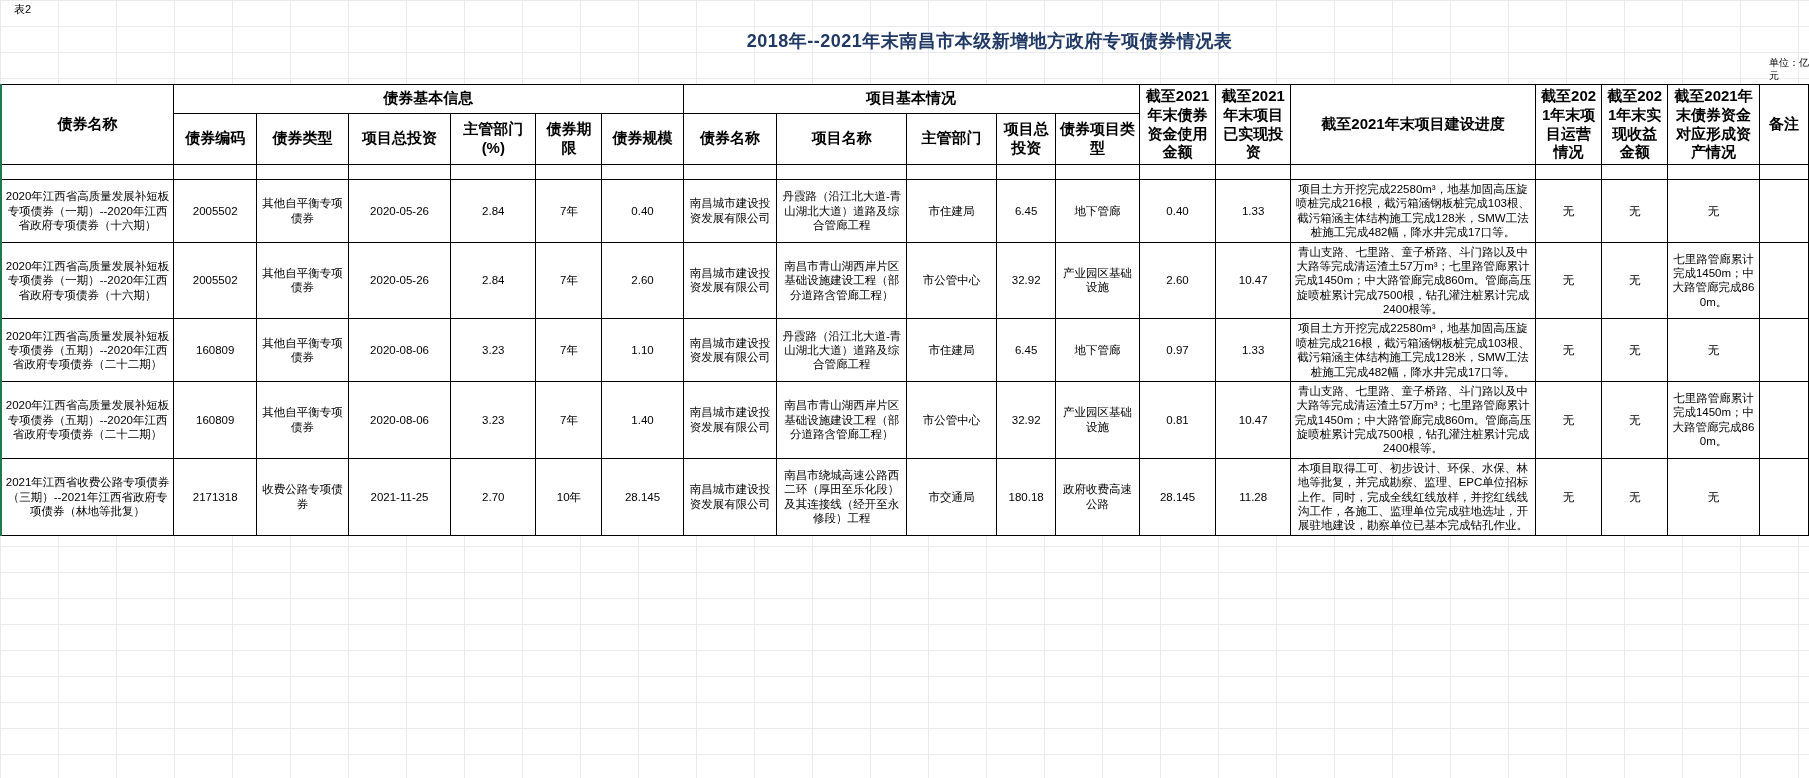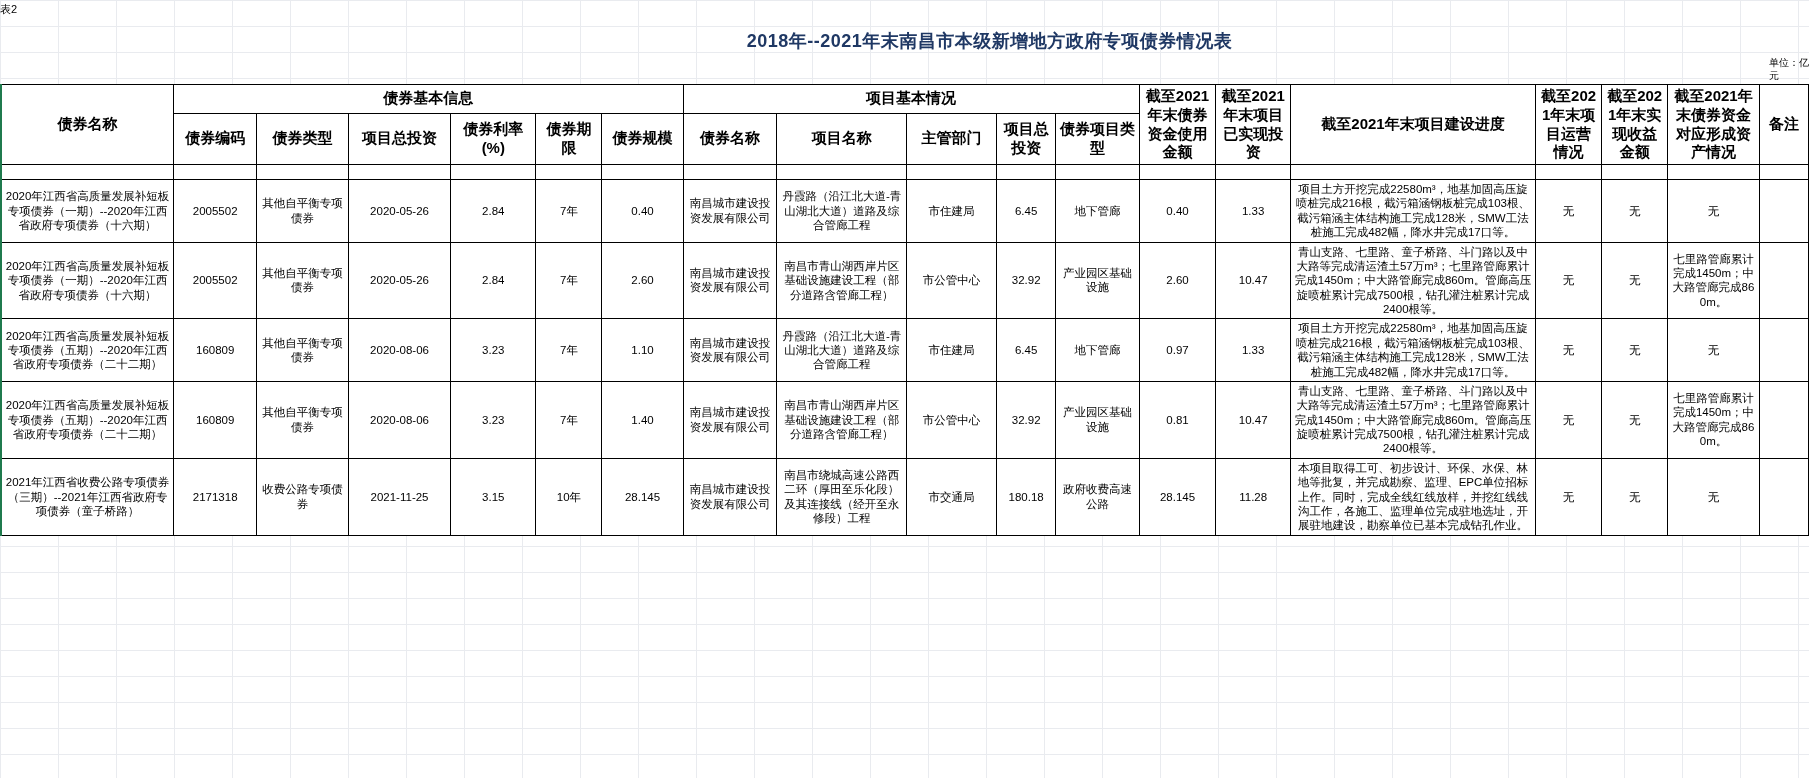--- a/index.html
+++ b/index.html
@@ -28,21 +28,21 @@
       linear-gradient(to bottom, #d8dce2 1px, transparent 1px);
     background-size: 58px 26px;
     opacity: 0.55;
   }
   .content {
     position: relative;
     z-index: 2;
   }
   .tag-row {
     height: 18px;
-    padding-left: 0;
+    padding-left: 14px;
     font-size: 11px;
     line-height: 18px;
     color: #000;
   }
   .title-band {
     position: relative;
     height: 38px;
   }
   .title {
     position: absolute;
@@ -163,21 +163,21 @@
             <th rowspan="2">截至2021年末项目建设进度</th>
             <th rowspan="2">截至2021年末项目运营情况</th>
             <th rowspan="2">截至2021年末实现收益金额</th>
             <th rowspan="2">截至2021年末债券资金对应形成资产情况</th>
             <th rowspan="2">备注</th>
           </tr>
           <tr>
             <th>债券编码</th>
             <th>债券类型</th>
             <th>项目总投资</th>
-            <th>债券利率(%)</th>
+            <th>主管部门(%)</th>
             <th>债券期限</th>
             <th>债券规模</th>
             <th>债券名称</th>
             <th>项目名称</th>
             <th>主管部门</th>
             <th>项目总投资</th>
             <th>债券项目类型</th>
           </tr>
         </thead>
       <tbody>
@@ -280,25 +280,25 @@
             <td>产业园区基础设施</td>
             <td>0.81</td>
             <td>10.47</td>
             <td class="note">青山支路、七里路、童子桥路、斗门路以及中大路等完成清运渣土57万m³；七里路管廊累计完成1450m；中大路管廊完成860m。管廊高压旋喷桩累计完成7500根，钻孔灌注桩累计完成2400根等。</td>
             <td>无</td>
             <td>无</td>
             <td>七里路管廊累计完成1450m；中大路管廊完成860m。</td>
             <td></td>
           </tr>
           <tr>
-            <td class="bondname left-accent">2021年江西省收费公路专项债券（三期）--2021年江西省政府专项债券（童子桥路）</td>
+            <td class="bondname left-accent">2021年江西省收费公路专项债券（三期）--2021年江西省政府专项债券（林地等批复）</td>
             <td>2171318</td>
             <td>收费公路专项债券</td>
             <td>2021-11-25</td>
-            <td>3.15</td>
+            <td>2.70</td>
             <td>10年</td>
             <td>28.145</td>
             <td>南昌城市建设投资发展有限公司</td>
             <td>南昌市绕城高速公路西二环（厚田至乐化段）及其连接线（经开至永修段）工程</td>
             <td>市交通局</td>
             <td>180.18</td>
             <td>政府收费高速公路</td>
             <td>28.145</td>
             <td>11.28</td>
             <td class="note">本项目取得工可、初步设计、环保、水保、林地等批复，并完成勘察、监理、EPC单位招标上作。同时，完成全线红线放样，并挖红线线沟工作，各施工、监理单位完成驻地选址，开展驻地建设，勘察单位已基本完成钻孔作业。</td>

